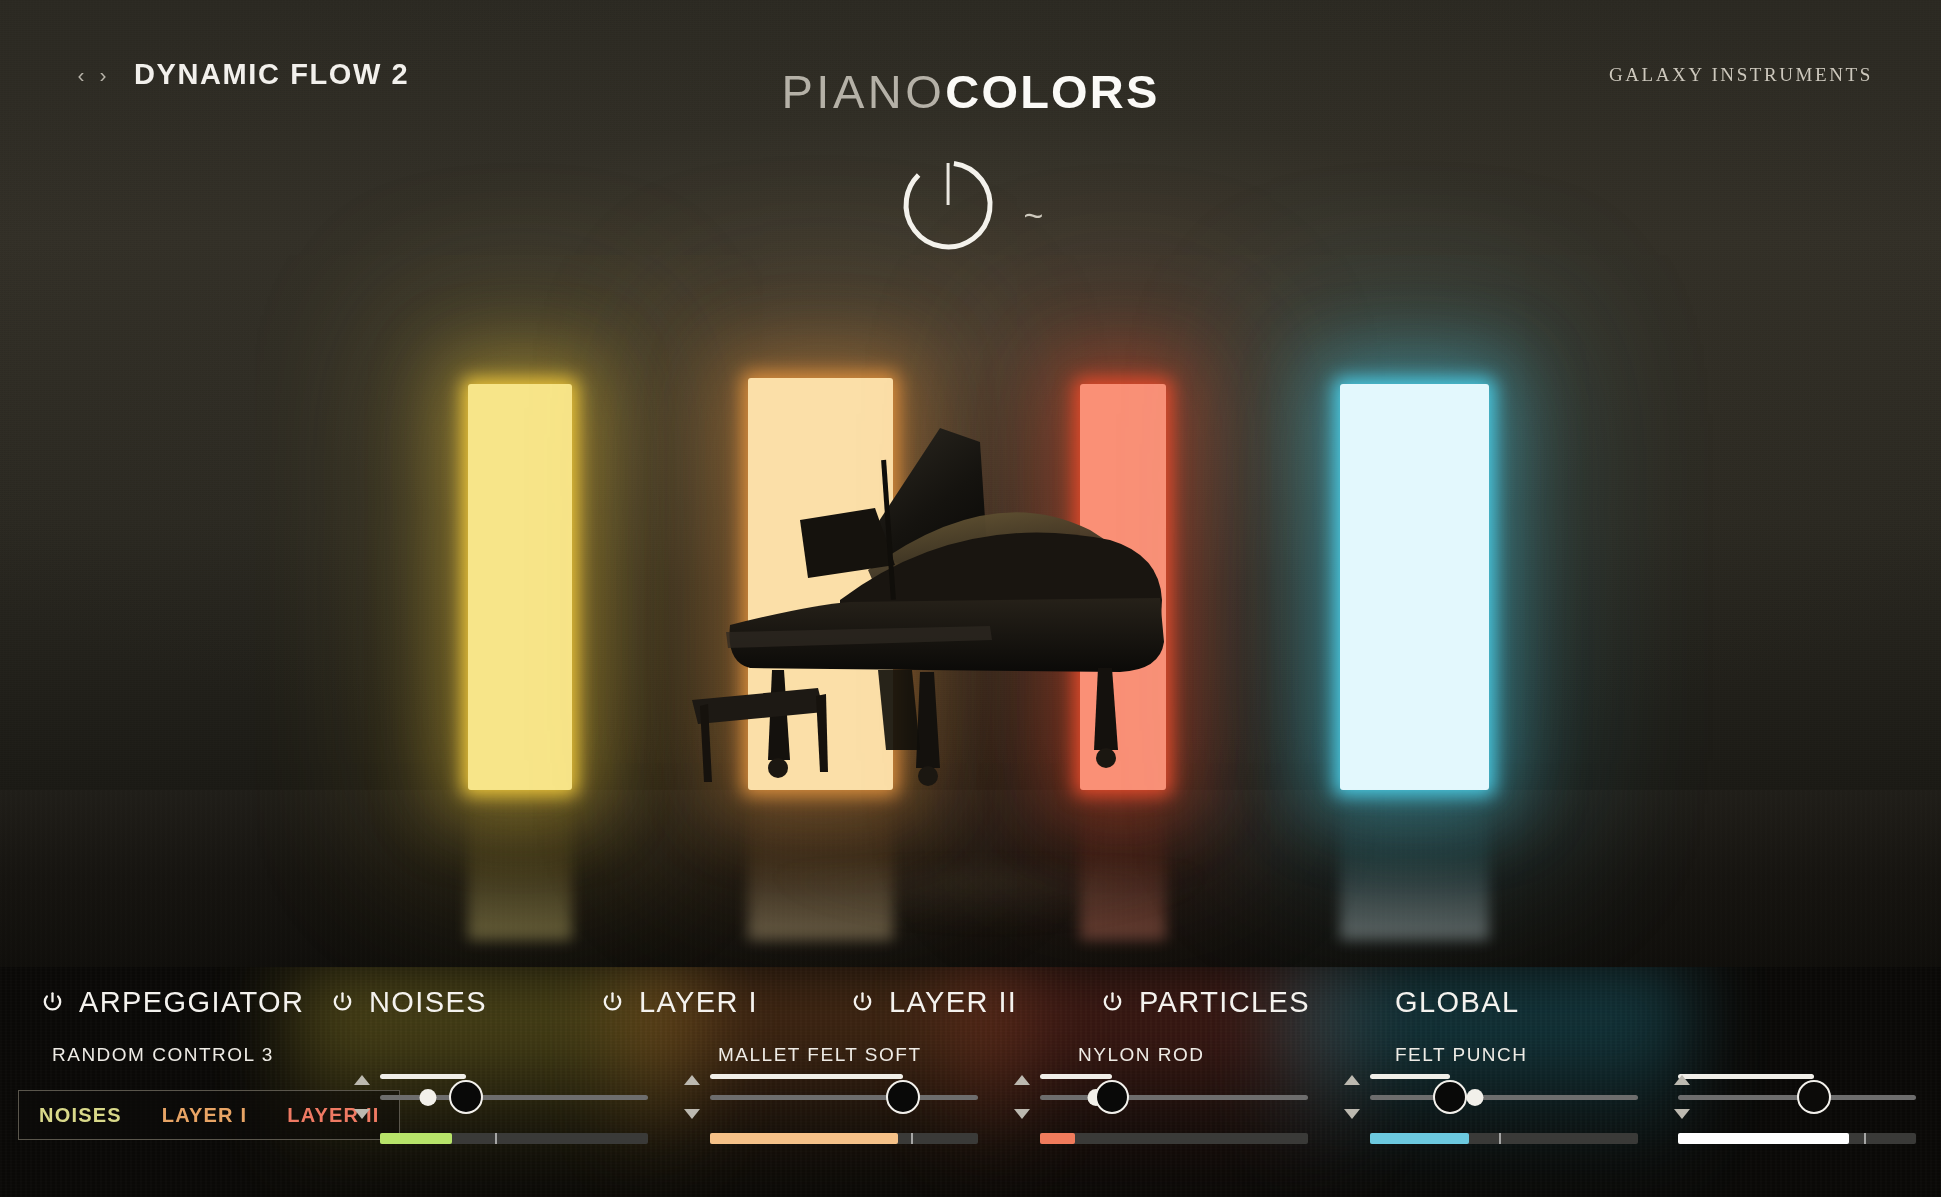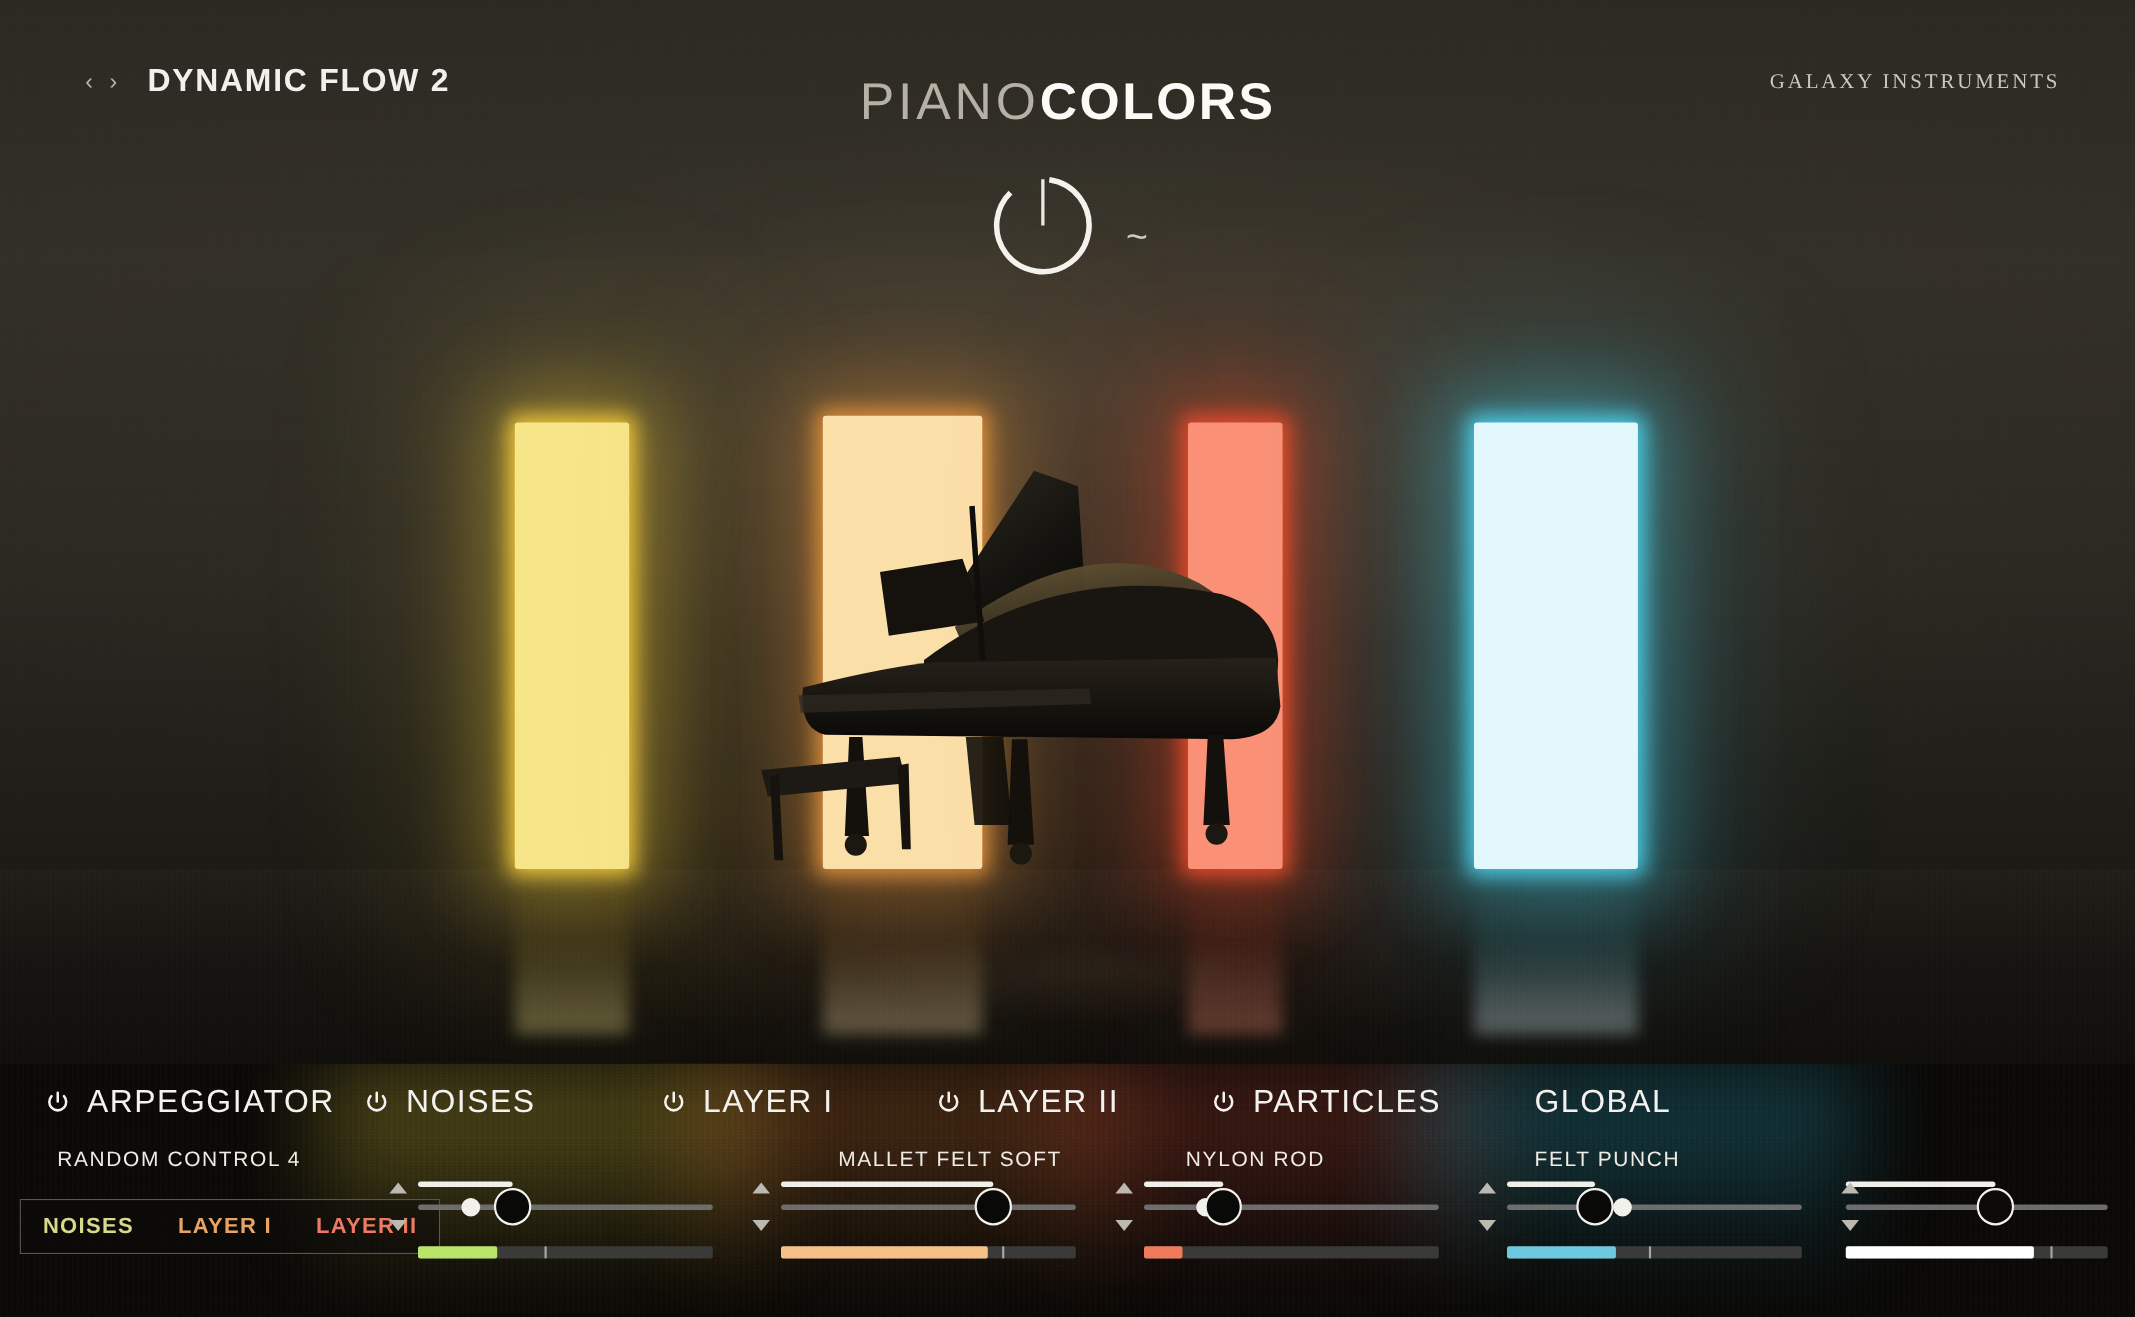--- a/index.html
+++ b/index.html
@@ -213,21 +213,21 @@
         <div class="sec" style="left: 0px; width: 330px;">
           <div class="sec-title" style="left: 40px;">
             <span style="display:flex;align-items:center;">
               <svg class="pwr" viewBox="0 0 24 24" fill="none" stroke="#f5f3ef" stroke-width="2.2" stroke-linecap="round">
       <path d="M12 3.2 V 11"></path>
       <path d="M6.6 6.2 A 7.4 7.4 0 1 0 17.4 6.2"></path>
     </svg>
             </span>
             <span class="label">ARPEGGIATOR</span>
           </div>
-          <div class="preset-label" style="left: 52px;">RANDOM CONTROL 4</div>
+          <div class="preset-label" style="left: 52px;">RANDOM CONTROL 3</div>
           <div class="tabs" style="left: 18px; top: 123px;">
             <div class="tab" style="color: rgb(217, 217, 138);">NOISES</div>
             <div class="tab" style="color: rgb(232, 164, 101);">LAYER I</div>
             <div class="tab" style="color: rgb(239, 122, 99);">LAYER II</div>
           </div>
         </div>
         <div class="sec" style="left: 330px; width: 330px;">
           <div class="sec-title" style="left: 0px;">
             <span style="display:flex;align-items:center;">
               <svg class="pwr" viewBox="0 0 24 24" fill="none" stroke="#f5f3ef" stroke-width="2.2" stroke-linecap="round">
@@ -251,21 +251,21 @@
         <div class="sec" style="left: 660px; width: 330px;">
           <div class="sec-title" style="left: -60px;">
             <span style="display:flex;align-items:center;">
               <svg class="pwr" viewBox="0 0 24 24" fill="none" stroke="#f5f3ef" stroke-width="2.2" stroke-linecap="round">
       <path d="M12 3.2 V 11"></path>
       <path d="M6.6 6.2 A 7.4 7.4 0 1 0 17.4 6.2"></path>
     </svg>
             </span>
             <span class="label">LAYER I</span>
           </div>
-          <div class="preset-label" style="left: 58px; margin-left: 44px;">MALLET FELT SOFT</div>
+          <div class="preset-label" style="left: 58px;">MALLET FELT SOFT</div>
           <div class="slider" style="left: 50px; top: 107px; width: 268px;">
             <div class="track"></div>
             <div class="track-fill" style="width:72%"></div>
             <div class="handle" style="left:72%"></div>
           </div>
           <div class="meter" style="left: 50px; top: 166px; width: 268px;">
             <div class="meter-fill" style="width:70%;background:#f5c188"></div>
             <div class="meter-tick" style="left:75%"></div>
           </div>
         </div>

